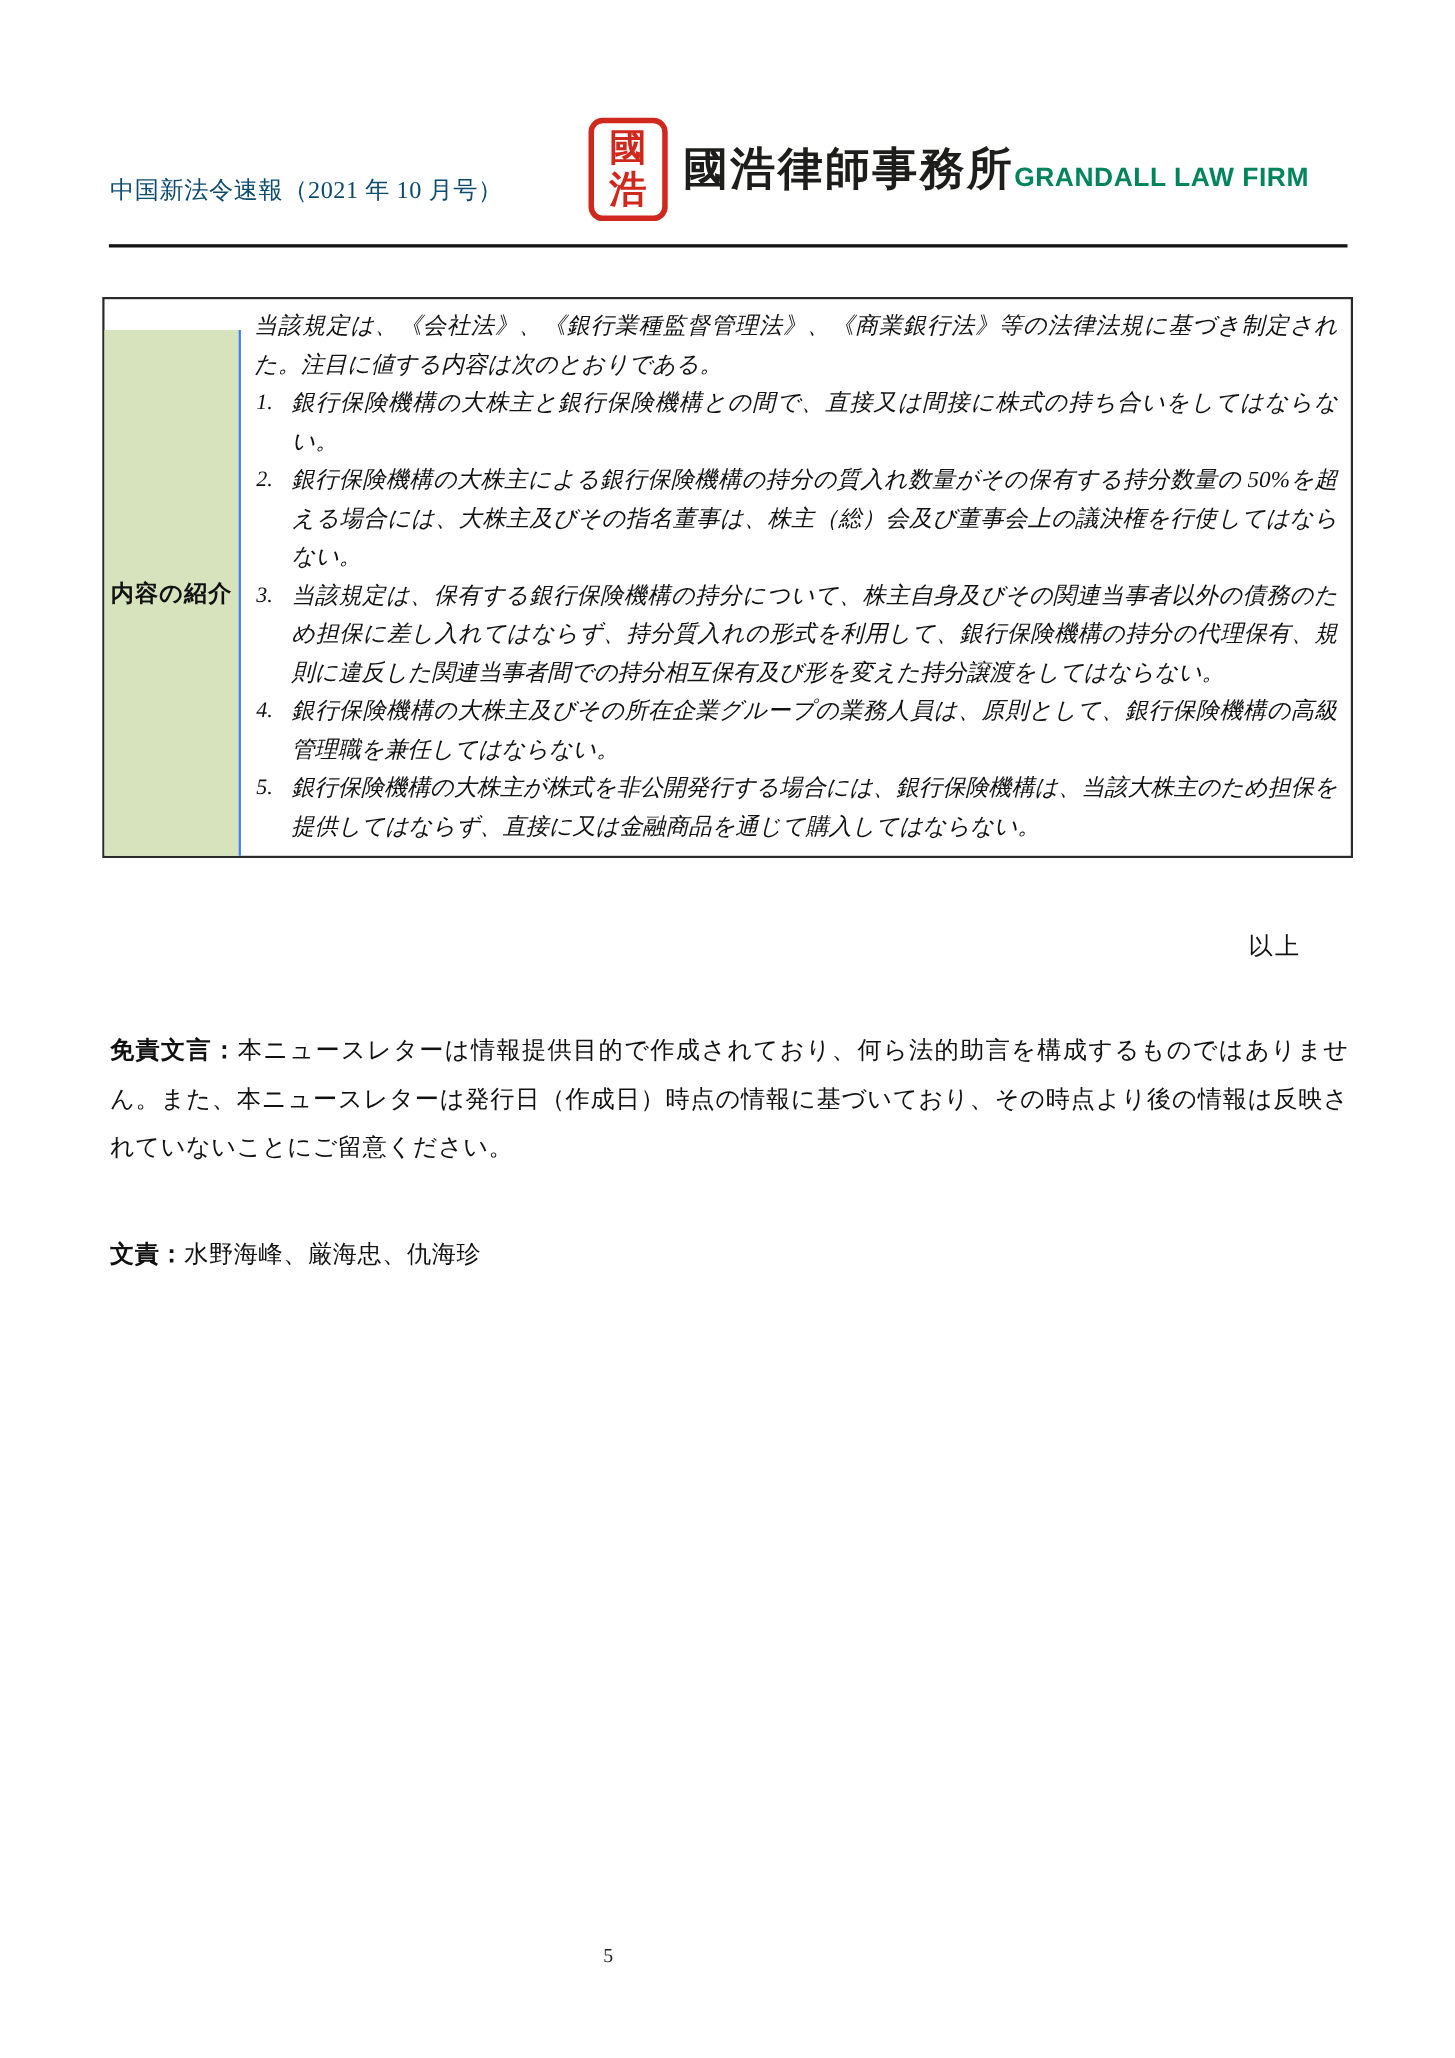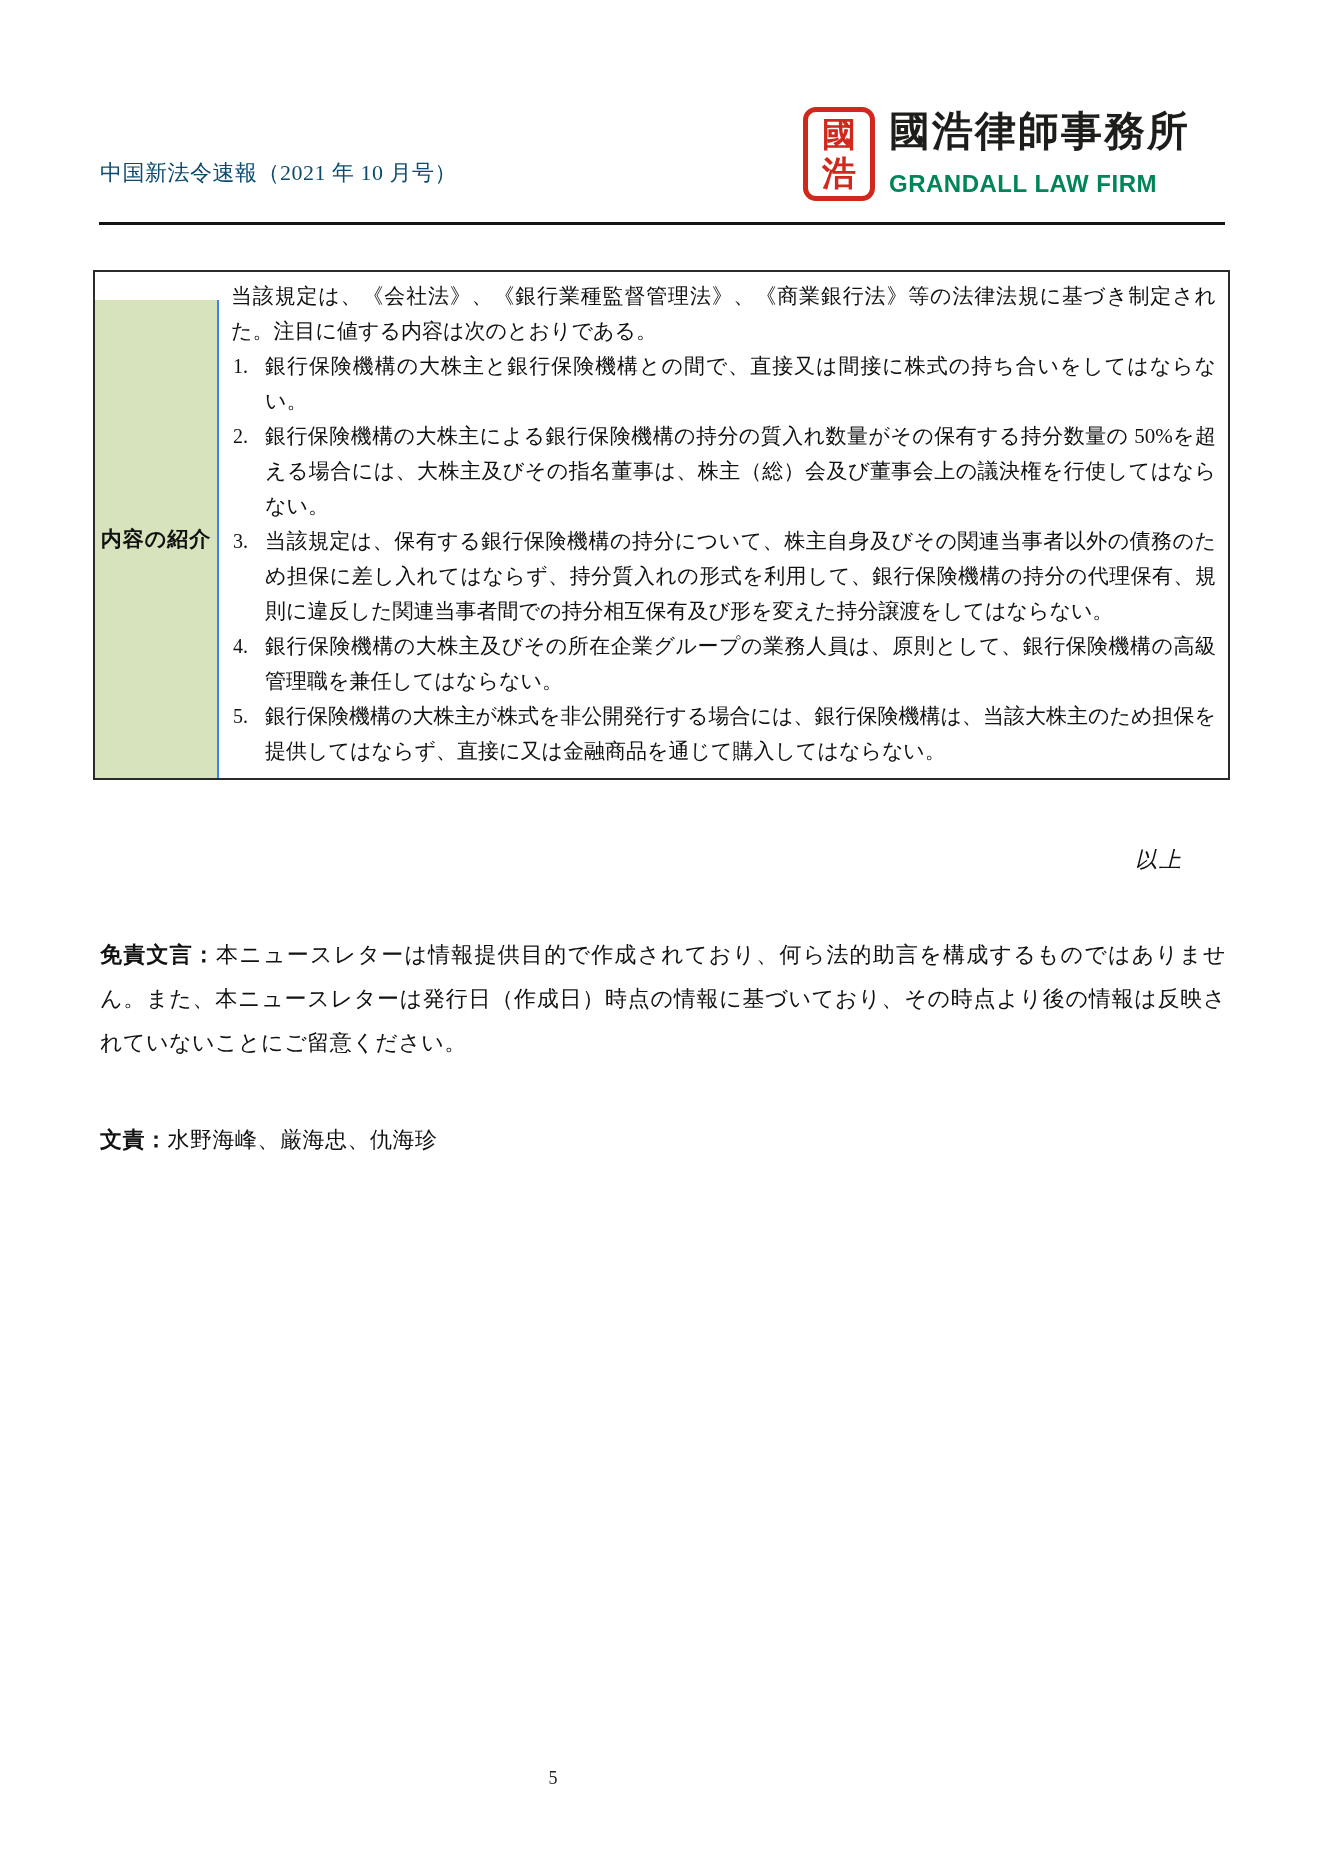--- a/index.html
+++ b/index.html
@@ -42,21 +42,21 @@
     display: flex;
     flex-direction: column;
     align-items: center;
     justify-content: center;
     color: #d0281c;
     font-weight: bold;
     font-size: 34px;
     line-height: 1.15;
     font-family: "Liberation Serif", "DejaVu Serif", serif;
   }
-  .logo-names { display: flex; flex-direction: column; }
+  .logo-names { display: flex; flex-direction: row; }
   .logo-cjk {
     font-family: "Liberation Sans", "DejaVu Sans", sans-serif;
     font-size: 41px;
     font-weight: 600;
     color: #1d1d1b;
     letter-spacing: 2px;
     line-height: 1.05;
     white-space: nowrap;
   }
   .logo-en {
@@ -102,20 +102,21 @@
     font-size: 21px;
     letter-spacing: 1px;
     white-space: nowrap;
   }
   .body-cell {
     flex: 1;
     padding: 7px 12px 9px 12px;
     font-size: 21px;
     line-height: 35px;
     text-align: justify;
+    font-style: italic;
   }
   .intro-para { margin: 0; }
   .num-list { margin-top: 0; }
   .num-item { display: flex; }
   .num-item .num {
     flex: none;
     width: 34px;
     padding-left: 2px;
     font-size: 20px;
   }
@@ -123,21 +124,20 @@
 
   
   .closing {
     position: absolute;
     left: 93px;
     top: 845px;
     width: 1090px;
     text-align: right;
     font-size: 22px;
     letter-spacing: 2px;
-    font-style: italic;
   }
   .disclaimer {
     position: absolute;
     left: 100px;
     top: 933px;
     width: 1126px;
     font-size: 22px;
     line-height: 44px;
     text-align: justify;
     letter-spacing: 0.5px;

